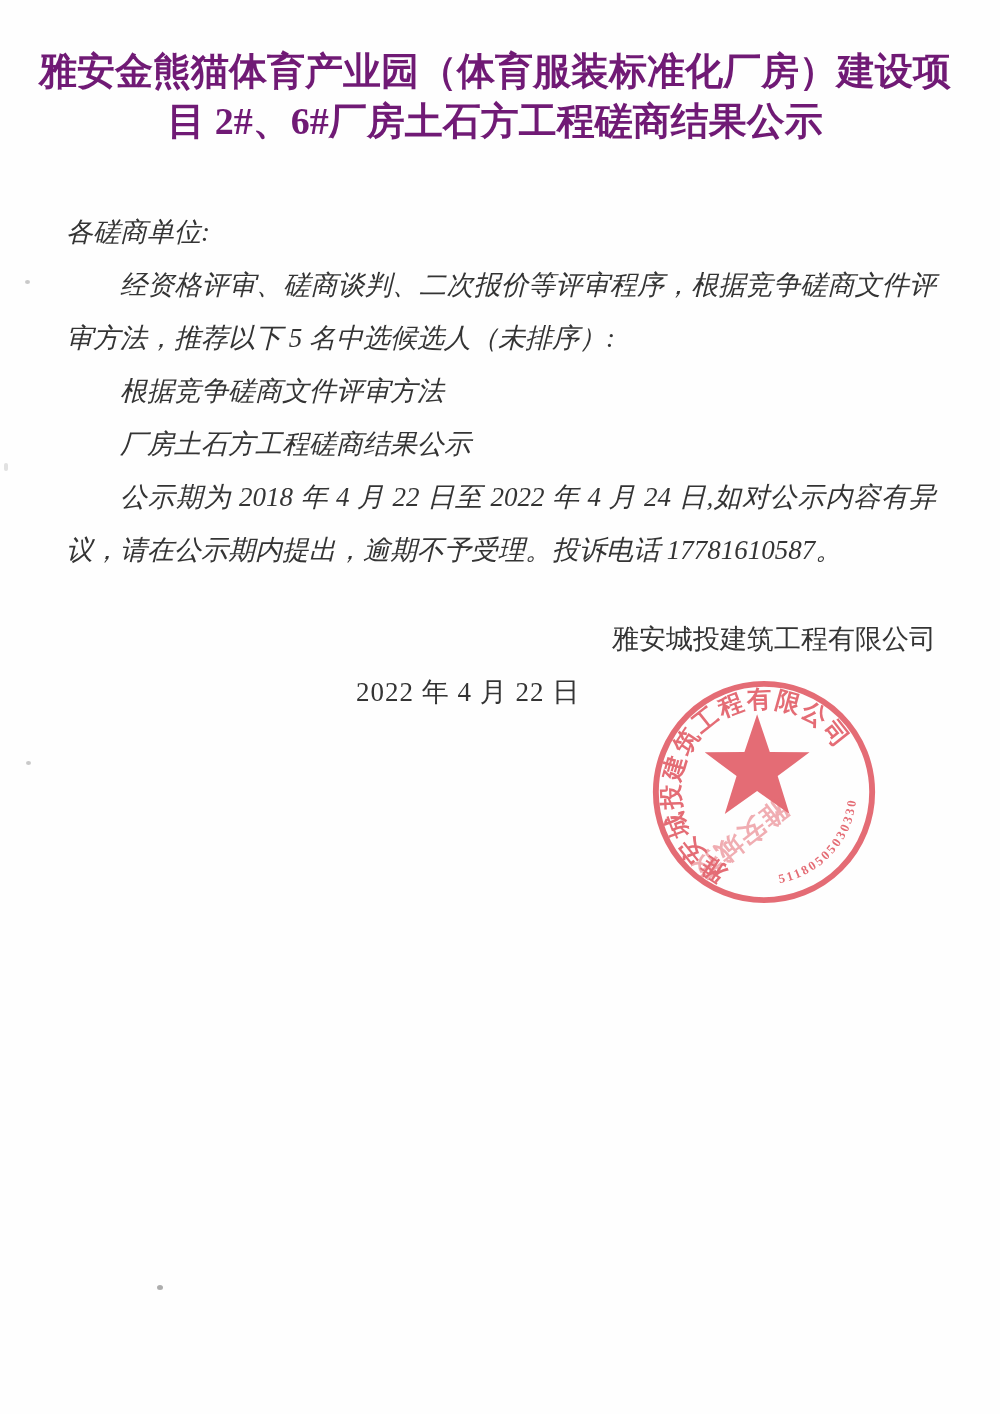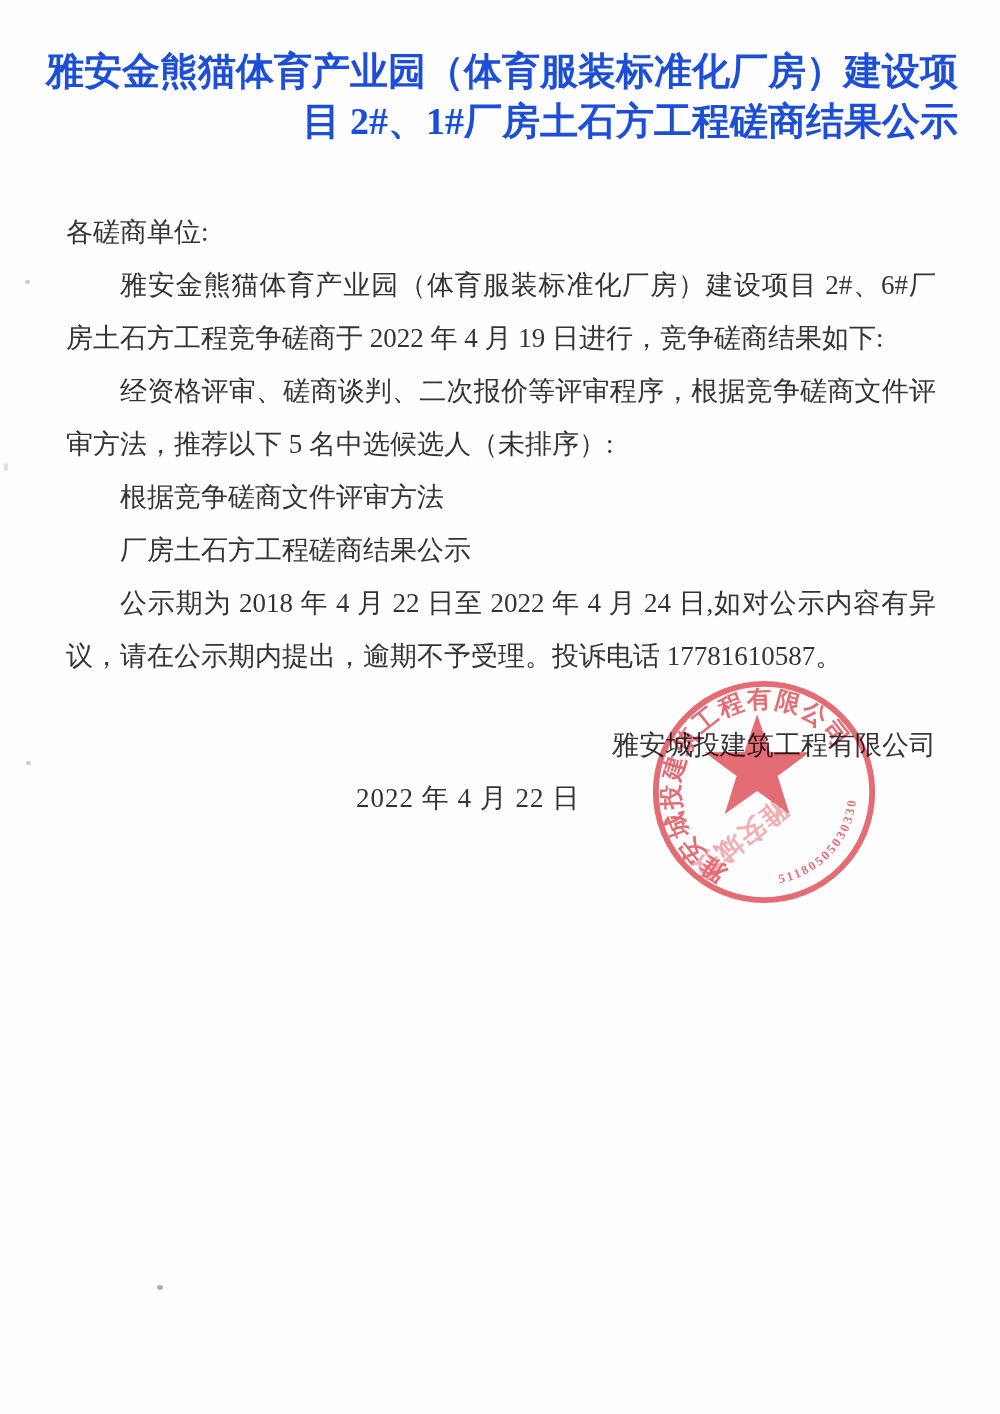--- a/index.html
+++ b/index.html
@@ -9,36 +9,36 @@
     height: 1414px;
     margin: 0 auto;
     background: #fefefe;
     font-family: "Liberation Serif", "DejaVu Serif", serif;
     color: #313131;
     overflow: hidden;
   }
   .title {
     margin: 0;
     padding: 46px 42px 0 32px;
-    text-align: right;
+    text-align: center;
     font-size: 38px;
     line-height: 50px;
     font-weight: 700;
-    color: #1d4ed8;
+    color: #701a75;
     letter-spacing: 0px;
   }
   .title-line { display: block; }
   .body-text {
     margin: 60px 64px 0 66px;
     font-size: 27px;
     line-height: 53px;
     text-align: justify;
     color: #343434;
   }
-  .body-text p { margin: 0; }
+  .body-text p { margin: 0; font-style: italic; }
   .indented { text-indent: 2em; }
   .signature {
     margin-top: 36px;
     padding-right: 64px;
     text-align: right;
     font-size: 27px;
     line-height: 53px;
     color: #343434;
     position: relative;
     z-index: 2;
@@ -75,26 +75,25 @@
   .speck-3 { left: 157px; top: 1285px; width: 6px; height: 5px; opacity: 0.7; }
   .speck-4 { left: 4px;   top: 463px;  width: 4px; height: 8px; opacity: 0.25; border-radius: 2px; }
 </style>
 </head>
 <body>
 
 <div class="page">
 
   <h1 class="title">
     <span class="title-line">雅安金熊猫体育产业园（体育服装标准化厂房）建设项</span>
-    <span class="title-line">目 2#、1#厂房土石方工程磋商结果公示</span>
+    <span class="title-line">目 2#、6#厂房土石方工程磋商结果公示</span>
   </h1>
 
   <div class="body-text">
     <p>各磋商单位:</p>
-    <p class="indented">雅安金熊猫体育产业园（体育服装标准化厂房）建设项目 2#、6#厂房土石方工程竞争磋商于 2022 年 4 月 19 日进行，竞争磋商结果如下:</p>
     <p class="indented">经资格评审、磋商谈判、二次报价等评审程序，根据竞争磋商文件评审方法，推荐以下 5 名中选候选人（未排序）:</p>
     <p class="indented">根据竞争磋商文件评审方法</p>
     <p class="indented">厂房土石方工程磋商结果公示</p>
     <p class="indented">公示期为 2018 年 4 月 22 日至 2022 年 4 月 24 日,如对公示内容有异议，请在公示期内提出，逾期不予受理。投诉电话 17781610587。</p>
   </div>
 
   <div class="signature">
     <div class="sig-company">雅安城投建筑工程有限公司</div>
     <div class="sig-date">2022 年 4 月  22 日</div>
   </div>

